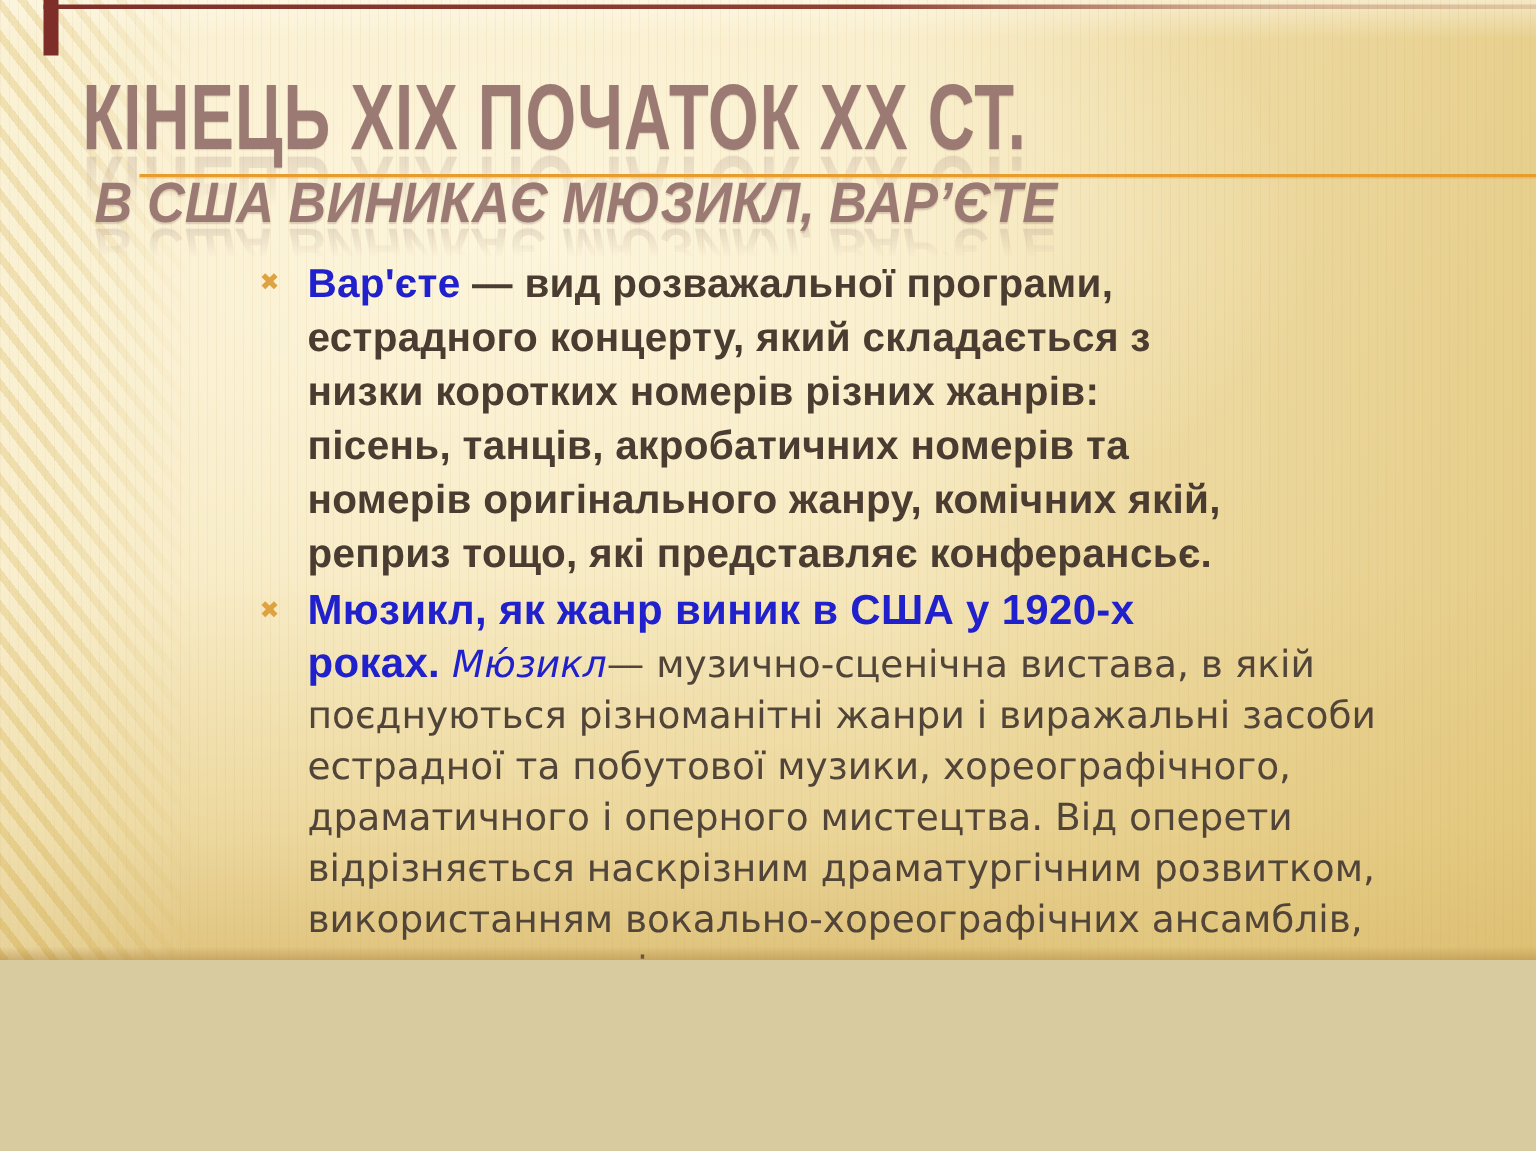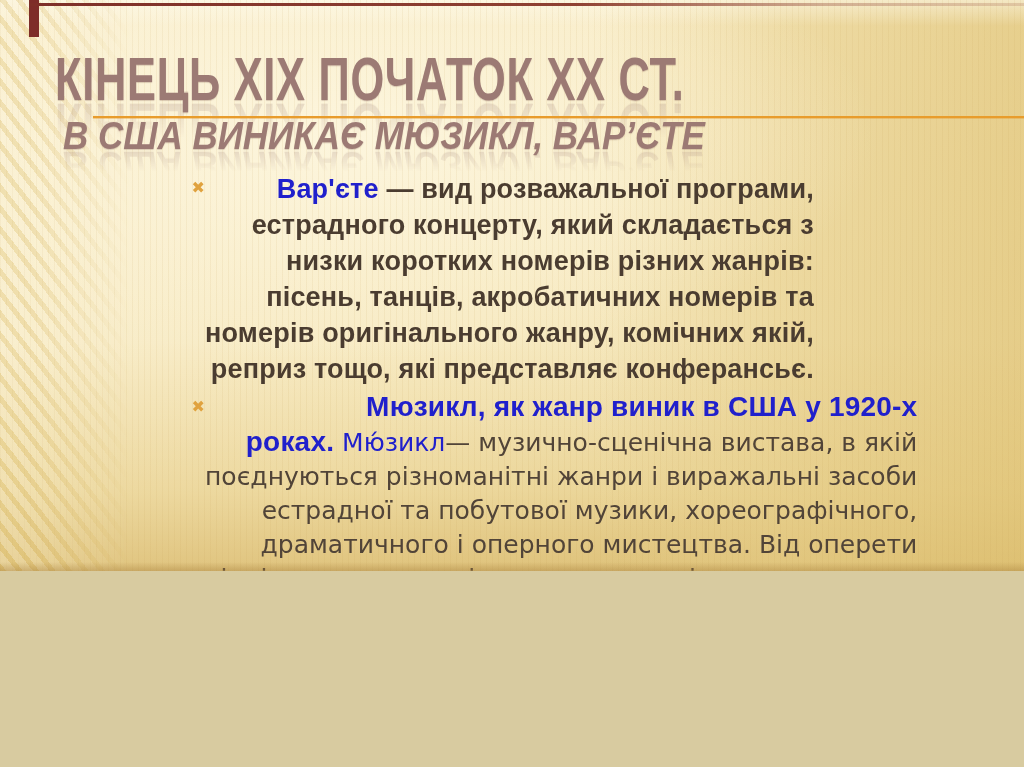--- a/index.html
+++ b/index.html
@@ -1,26 +1,25 @@
 <!DOCTYPE html>
 <html><head>
 <meta charset="utf-8">
 <style>
   html,body{margin:0;padding:0;background:#d8cba0;}
   .slide{
-    position:relative;width:1024px;height:571px;overflow:hidden;
+    position:relative;width:1024px;height:640px;overflow:hidden;
     font-family:"Liberation Sans",sans-serif;
     background:
       repeating-linear-gradient(90deg, rgba(197,158,84,0.10) 0 1px, rgba(255,255,255,0) 1px 6px),
       linear-gradient(to bottom, rgba(255,252,240,0.55) 0px, rgba(255,252,240,0) 26px),
       radial-gradient(ellipse 72% 55% at 34% 24%, rgba(253,246,222,0.95) 0%, rgba(253,246,222,0) 72%),
       linear-gradient(to right, rgba(240,225,180,0) 58%, rgba(228,202,130,0.45) 76%, rgba(222,192,112,0.6) 100%),
       linear-gradient(to bottom, rgba(240,225,180,0) 60%, rgba(226,198,122,0.5) 86%, rgba(214,180,98,0.7) 100%),
       linear-gradient(135deg, #FAF0D2 0%, #F7EAC2 50%, #EEDCA6 100%);
-    text-align: right;
   }
   .bg-diag{
     position:absolute;left:0;top:0;width:130px;height:100%;
     background:repeating-linear-gradient(52deg, rgba(220,188,104,0.35) 0 5px, rgba(251,242,212,0.3) 5px 13px);
     -webkit-mask-image:linear-gradient(to right, rgba(0,0,0,0.95) 20%, transparent 100%);
             mask-image:linear-gradient(to right, rgba(0,0,0,0.95) 20%, transparent 100%);
   }
   .corner-tab{position:absolute;left:29px;top:0;width:10px;height:37px;background:#7E2D29;}
   .top-rule{position:absolute;left:29px;right:0;top:3px;height:3px;
     background:linear-gradient(to right,#7E2F28 0%,#8F4132 55%,rgba(143,65,50,0.35) 80%,rgba(143,65,50,0.18) 100%);}
@@ -42,21 +41,21 @@
   .content{position:absolute;left:173px;top:171px;width:810px;}
   .bullet-row{display:flex;align-items:flex-start;margin:0 0 3px 0;}
   .bullet-x{flex:0 0 32px;width:32px;padding-top:9px;color:#E0A23E;
     font:700 16px/1 "DejaVu Sans",sans-serif;}
   .bullet-row p{margin:0;white-space:pre-line;}
   .b1-text{font-weight:700;font-size:27px;line-height:36px;letter-spacing:0.2px;color:#4A3C30;}
   .lead1{color:#2020CC;}
   .b2-text{font-family:"DejaVu Sans",sans-serif;font-weight:400;font-size:25px;line-height:34px;color:#514438;}
   .lead2{color:#2020CC;font-weight:700;font-size:28px;line-height:34px;
     font-family:"Liberation Sans",sans-serif;letter-spacing:0.2px;}
-  .term2{color:#2020CC;}
+  .term2{color:#2020CC;font-style:italic;}
   .bottom-edge{position:absolute;left:0;bottom:0;width:100%;height:9px;
     background:linear-gradient(to bottom, rgba(170,130,60,0) 0%, rgba(164,124,56,0.4) 100%);}
 </style>
 </head>
 <body>
 
 <div class="slide">
   <div class="bg-diag"></div>
   <div class="corner-tab"></div>
   <div class="top-rule"></div>

